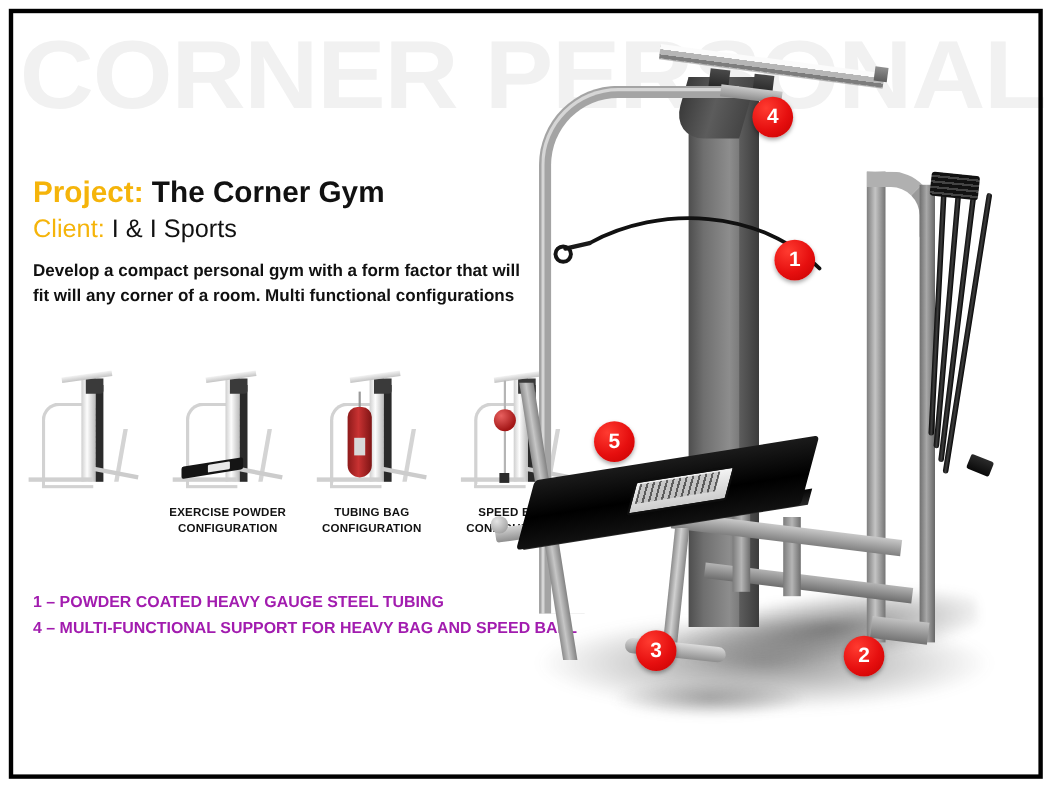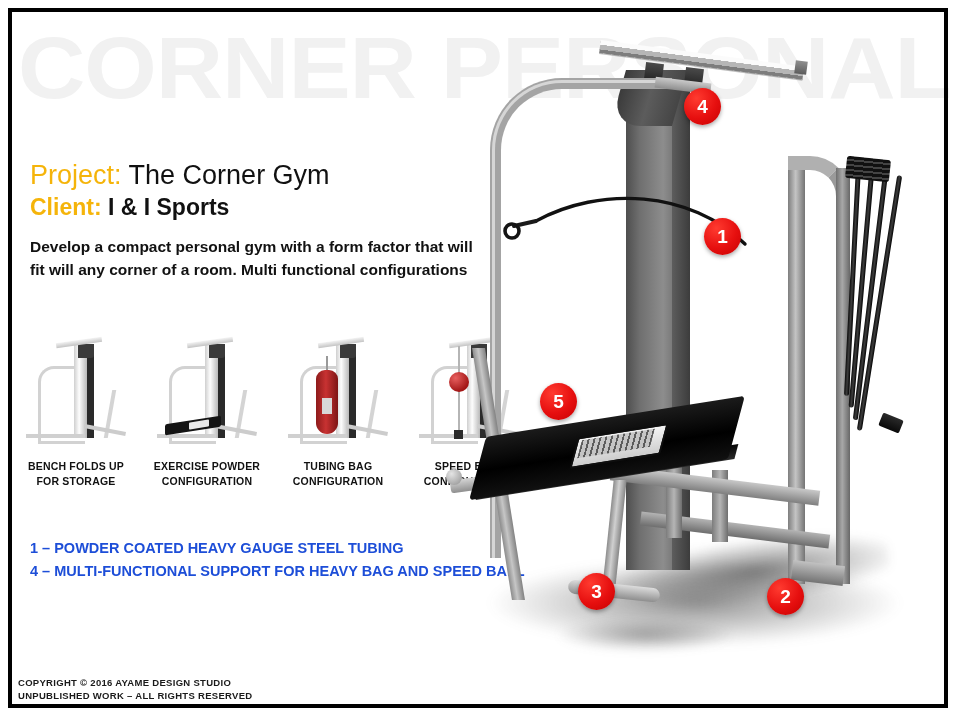--- a/index.html
+++ b/index.html
@@ -48,29 +48,29 @@
 
   
   .proj-block {
     position: absolute;
     left: 30px;
     top: 158px;
     width: 520px;
   }
   .proj-line {
     font-size: 27px;
-    font-weight: normal;
+    font-weight: bold;
     color: #111111;
     line-height: 34px;
     white-space: nowrap;
   }
   .proj-line .k { color: #f5b40a; }
   .client-line {
     font-size: 23px;
-    font-weight: bold;
+    font-weight: normal;
     color: #111111;
     line-height: 30px;
     white-space: nowrap;
   }
   .client-line .k { color: #f5b40a; }
 
   .brief {
     position: absolute;
     left: 30px;
     top: 235px;
@@ -136,21 +136,21 @@
   
   .spec-list {
     position: absolute;
     left: 30px;
     top: 537px;
     width: 540px;
   }
   .spec-item {
     font-size: 14.5px;
     font-weight: bold;
-    color: #1d4ed8;
+    color: #a21caf;
     line-height: 22.5px;
     white-space: nowrap;
   }
 
   
   .copyright {
     position: absolute;
     left: 18px;
     top: 676px;
     font-size: 9.5px;
@@ -417,24 +417,20 @@
       <div class="thumb-art">
         <div class="mg mg-arch"></div>
         <div class="mg mg-stack"></div>
         <div class="mg mg-col"></div>
         <div class="mg mg-colb"></div>
         <div class="mg mg-hood"></div>
         <div class="mg mg-top"></div>
         <div class="mg mg-legR"></div>
         <div class="mg mg-baseR"></div>
         <div class="mg mg-baseL"></div>
-      </div>
-      <div class="thumb-cap">
-        <div>BENCH FOLDS UP</div>
-        <div>FOR STORAGE</div>
       </div>
     </div>
 
     <div class="thumb" style="left:131px">
       <div class="thumb-art">
         <div class="mg mg-arch"></div>
         <div class="mg mg-stack"></div>
         <div class="mg mg-col"></div>
         <div class="mg mg-colb"></div>
         <div class="mg mg-hood"></div>
@@ -493,24 +489,20 @@
       </div>
     </div>
 
   </div>
 
   <div class="spec-list">
     <div class="spec-item">1 – POWDER COATED HEAVY GAUGE STEEL TUBING</div>
     <div class="spec-item">4 – MULTI-FUNCTIONAL SUPPORT FOR HEAVY BAG AND SPEED BALL</div>
   </div>
 
-  <div class="copyright">
-    <div>COPYRIGHT © 2016 AYAME DESIGN  STUDIO</div>
-    <div>UNPUBLISHED  WORK  – ALL RIGHTS RESERVED</div>
-  </div>
 
   <div class="render">
 
     <div class="p sh-main"></div>
     <div class="p sh-bench"></div>
     <div class="p sh-foot"></div>
 
     <div class="p rframe-post"></div>
     <div class="p rframe-arc"></div>
     <div class="p rframe-post2"></div>

